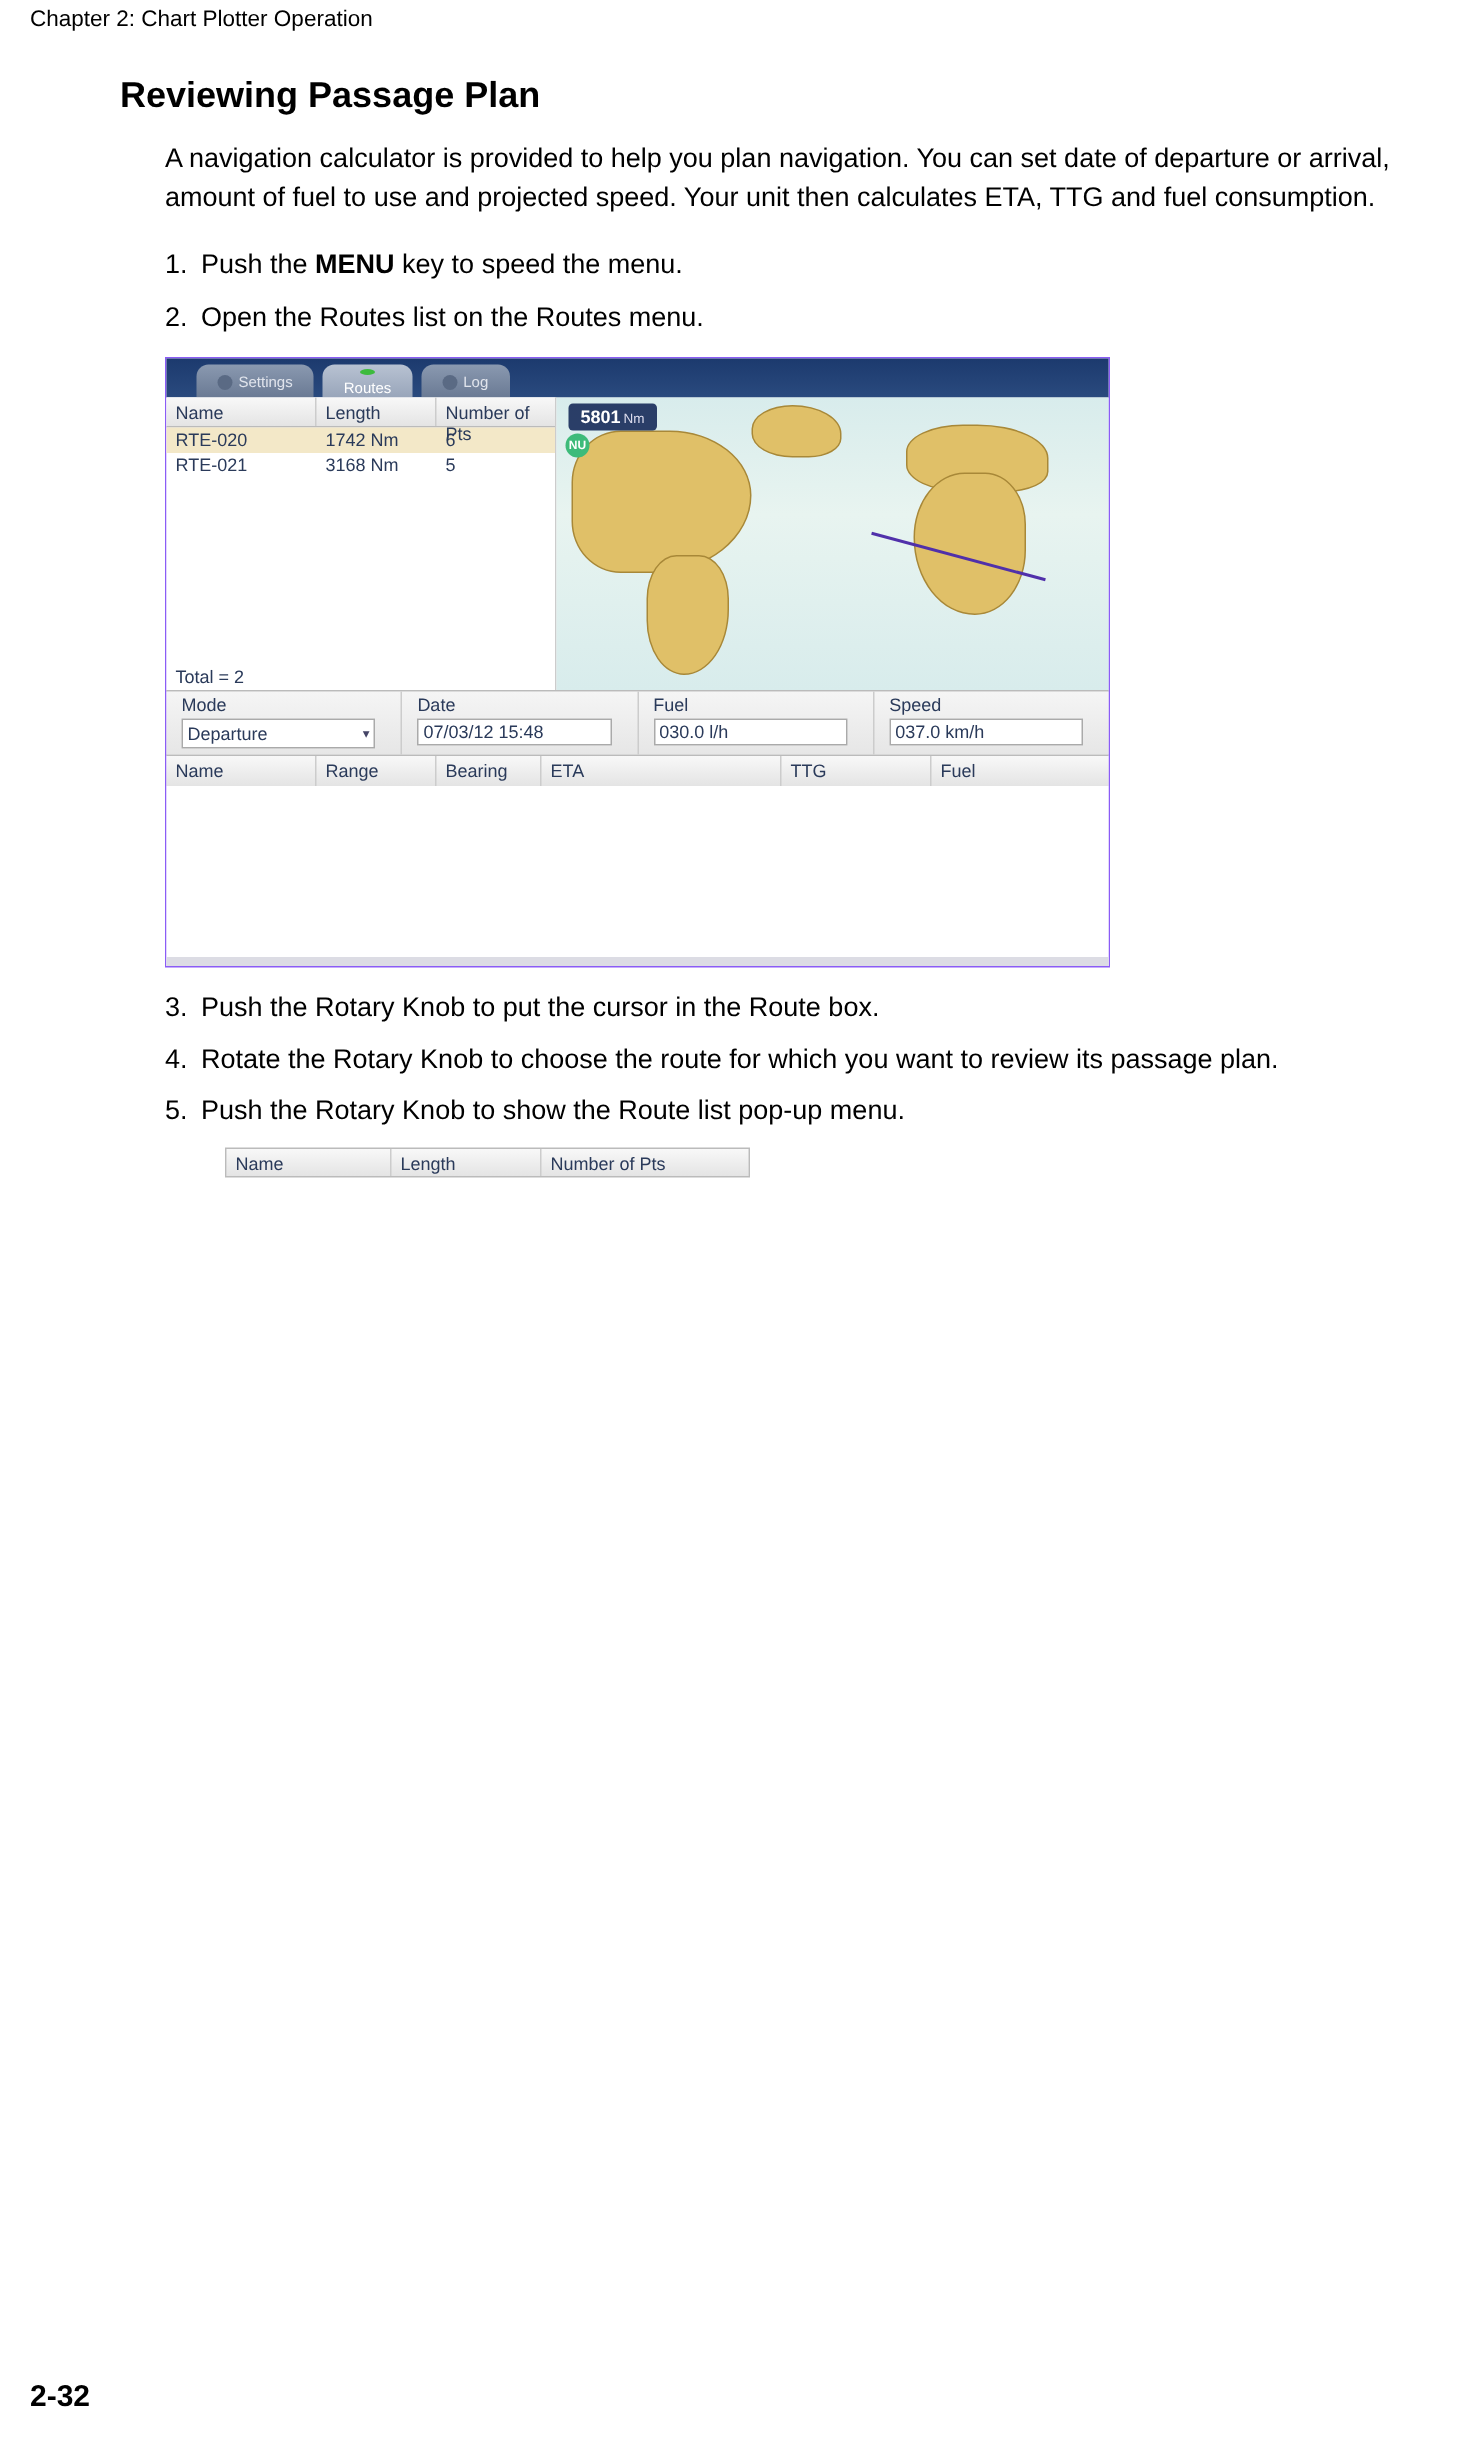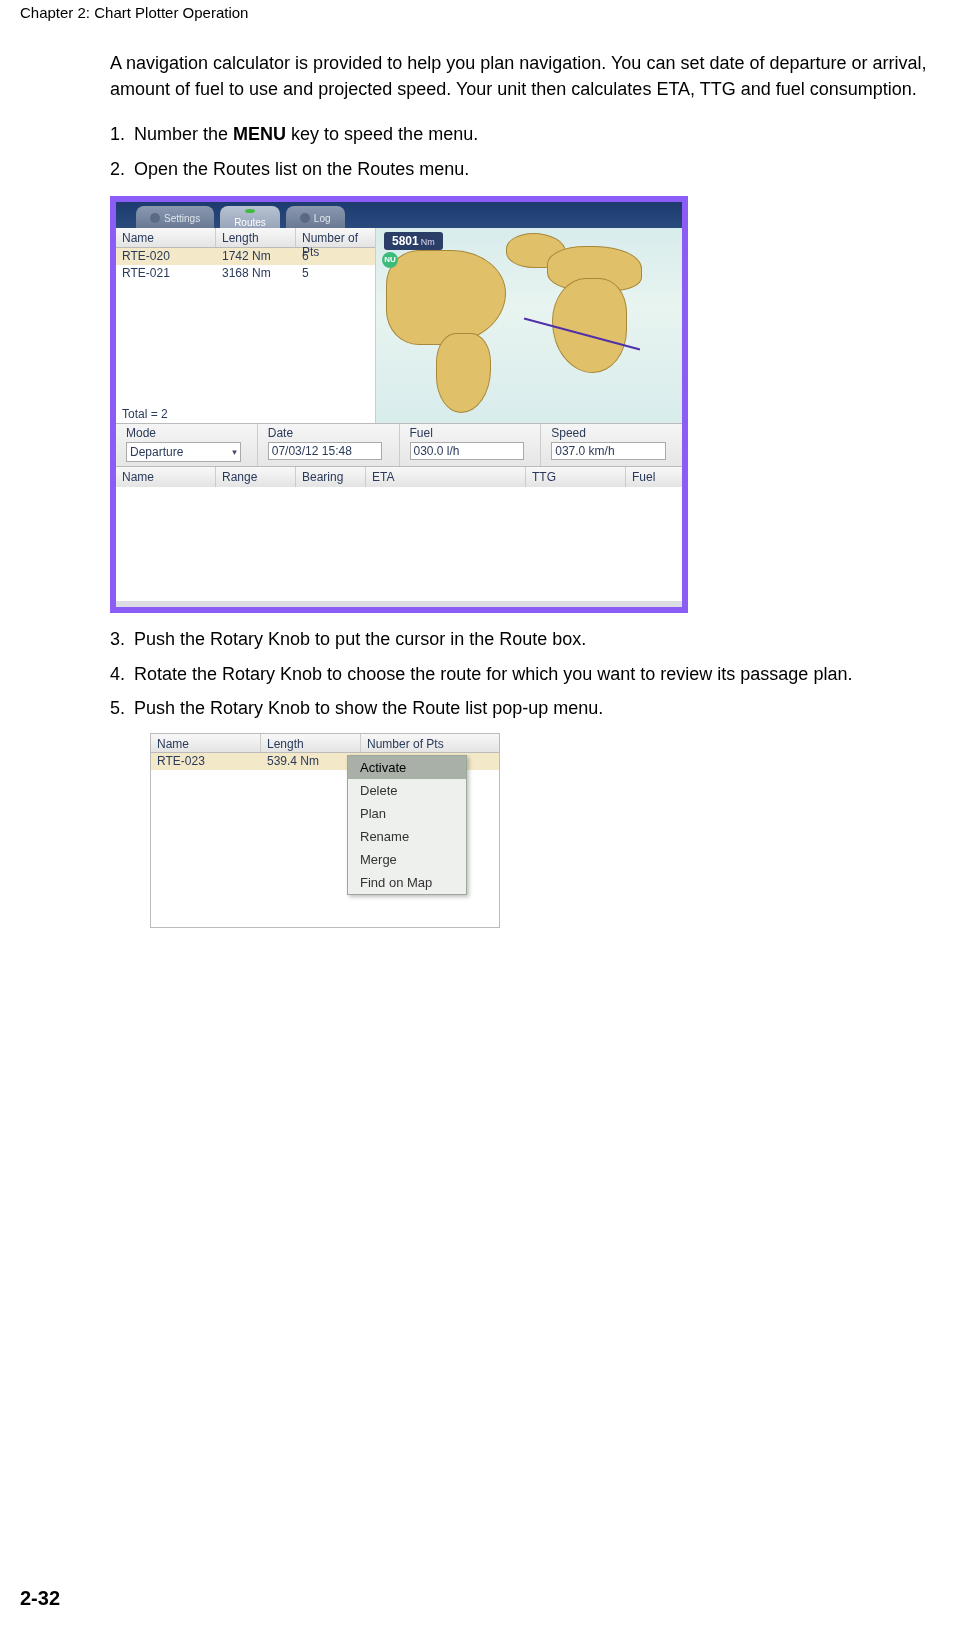--- a/index.html
+++ b/index.html
@@ -41,22 +41,22 @@
   }
   .step {
     margin-bottom: 6px;
     display: flex;
   }
   .step-num { width: 24px; flex-shrink: 0; }
   .step-text { flex: 1; }
   .bold { font-weight: bold; }
   .screenshot1 {
     margin: 12px 0 12px 30px;
-    width: 578px;
-    border: 6px solid #8b5cf6;
+    width: 630px;
+    border: 1px solid #8b5cf6;
     background: #fff;
     font-family: Verdana, Arial, sans-serif;
     font-size: 12px;
   }
   .ss-tabs {
     height: 26px;
     background: linear-gradient(#1c3a6e, #2a4a7e);
     display: flex;
     align-items: flex-end;
     padding-left: 20px;
@@ -262,27 +262,28 @@
     font-size: 20px;
     font-weight: bold;
   }
 </style>
 </head>
 <body>
 
 <div class="chapter-header">Chapter 2: Chart Plotter Operation</div>
 
 <div class="content">
+  <h2 class="section-title">Reviewing Passage Plan</h2>
   <p class="intro">A navigation calculator is provided to help you plan navigation. You can set date of departure or arrival, amount of fuel to use and projected speed. Your unit then calculates ETA, TTG and fuel consumption.</p>
 
   <div class="steps">
     <div class="step">
       <span class="step-num">1.</span>
       <span class="step-text">
-        <span>Number the </span><span class="bold">MENU</span><span> key to speed the menu.</span>
+        <span>Push the </span><span class="bold">MENU</span><span> key to speed the menu.</span>
       </span>
     </div>
     <div class="step">
       <span class="step-num">2.</span>
       <span class="step-text">Open the Routes list on the Routes menu.</span>
     </div>
   </div>
 
   <div class="screenshot1">
     <div class="ss-tabs">
@@ -380,31 +381,16 @@
       <span class="step-text">Push the Rotary Knob to show the Route list pop-up menu.</span>
     </div>
   </div>
 
   <div class="screenshot2">
     <div class="ss2-head">
       <div class="s2h-name">Name</div>
       <div class="s2h-len">Length</div>
       <div class="s2h-pts">Number of Pts</div>
     </div>
-    <div class="ss2-body">
-      <div class="ss2-row sel">
-        <div class="s2c-name">RTE-023</div>
-        <div class="s2c-len">539.4 Nm</div>
-        <div class="s2c-pts">5</div>
-      </div>
-      <div class="ctx-menu">
-        <div class="ctx-item hi">Activate</div>
-        <div class="ctx-item">Delete</div>
-        <div class="ctx-item">Plan</div>
-        <div class="ctx-item">Rename</div>
-        <div class="ctx-item">Merge</div>
-        <div class="ctx-item">Find on Map</div>
-      </div>
-    </div>
   </div>
 </div>
 
 <div class="page-num">2-32</div>
 
 </body></html>

